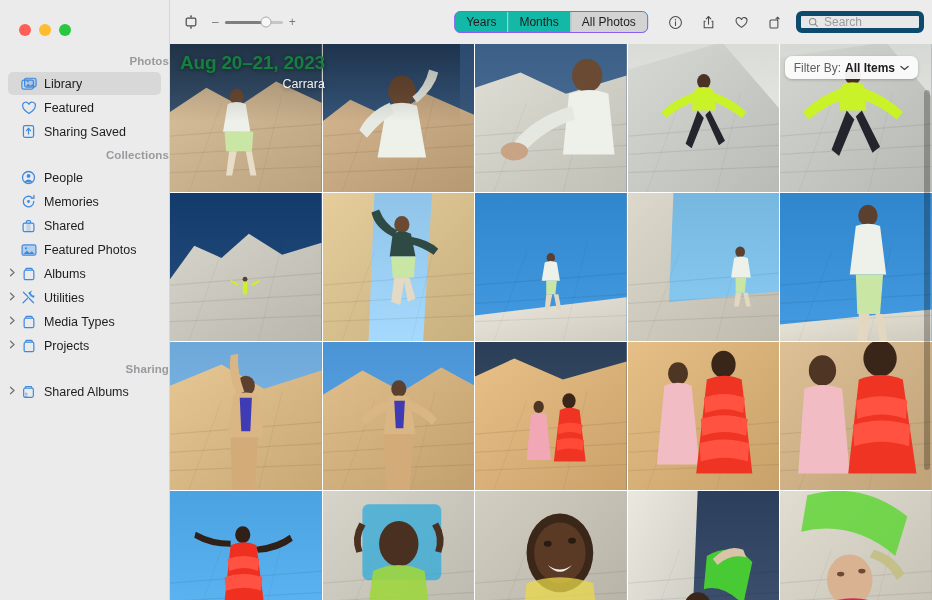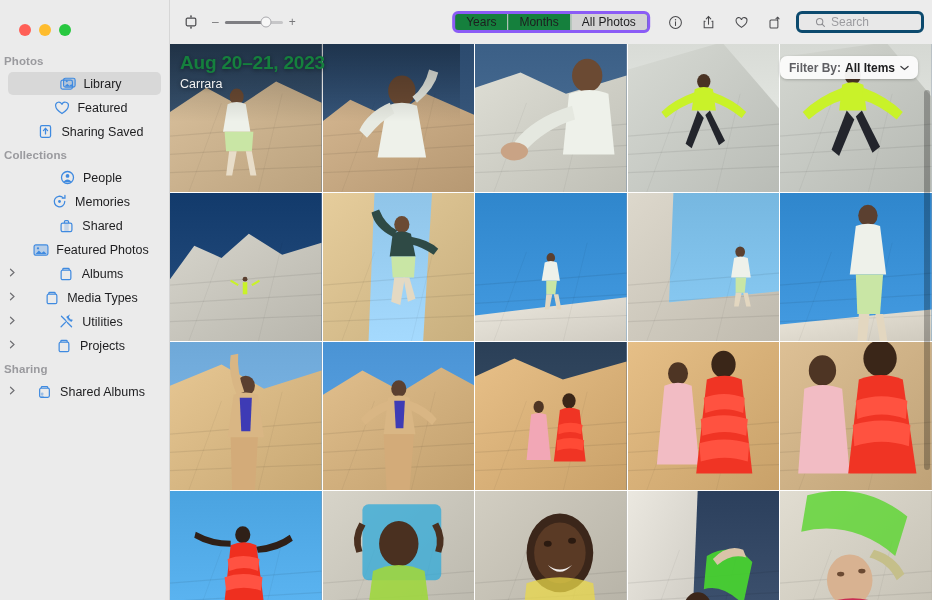--- a/index.html
+++ b/index.html
@@ -36,34 +36,34 @@
   .tl { width: 12px; height: 12px; border-radius: 50%; display: block; }
   .tl-red { background: #ff5f57; }
   .tl-yellow { background: #febc2e; }
   .tl-green { background: #28c840; }
 
   .side-scroll { padding: 6px 0 0 0; }
   .side-header {
     font-size: 11.5px;
     font-weight: bold;
     color: #9a9a9e;
-    padding: 5px 0 4px 4px;
+    padding: 5px 0 4px 23px;
     letter-spacing: 0.1px;
+    text-align: right;
   }
   .side-item {
     display: flex;
     align-items: center;
     height: 23px;
     margin: 1px 8px;
     padding-left: 12px;
     border-radius: 5px;
     font-size: 12.5px;
     color: #1d1d1f;
     position: relative;
-    justify-content: center;
   }
   .side-item.selected { background: #d8d8d8; }
   .side-item .disc {
     position: absolute;
     left: 1px;
     width: 10px;
     color: #6f6f73;
     font-size: 9px;
     line-height: 1;
   }
@@ -118,22 +118,22 @@
     background: #f7f7f7; border: 1px solid #a9a9ad;
   }
   .tb-center {
     position: absolute;
     left: 50%;
     transform: translateX(-50%);
     display: flex; align-items: center; gap: 2px;
   }
   .segmented {
     display: flex;
-    background: #15803d;
-    border: 3px solid #8b5cf6;
+    background: #14b8a6;
+    border: 1px solid #8b5cf6;
     border-radius: 6px;
     height: 22px;
     overflow: hidden;
   }
   .seg {
     padding: 0 11px;
     display: flex; align-items: center;
     font-size: 12px;
     color: #1d1d1f;
     border-right: 1px solid #cfcfcf;
@@ -141,25 +141,25 @@
     white-space: nowrap;
   }
   .seg:last-child { border-right: none; }
   .seg.active { background: #d3d3d3; }
   .tb-right {
     margin-left: auto;
     display: flex; align-items: center; gap: 11px;
   }
   .search-box {
     width: 128px; height: 22px;
-    border: 3px solid #0c4a6e;
+    border: 5px solid #0c4a6e;
     background: #e8e8e8;
     border-radius: 6px;
     display: flex; align-items: center;
-    padding: 0 16px; gap: 5px;
+    padding: 0 7px; gap: 5px;
   }
   .search-ph { font-size: 12px; color: #9b9b9f; }
 
   
   .grid-area {
     flex: 1 1 auto;
     position: relative;
     overflow: hidden;
     background: #fff;
   }
@@ -183,42 +183,42 @@
     top: 9px; left: 10px;
     z-index: 4;
     text-shadow: 0 1px 4px rgba(0,0,0,0.45);
     pointer-events: none;
   }
   .date-title {
     font-size: 19px; font-weight: bold; color: #15803d;
     letter-spacing: -0.2px; line-height: 1.1;
   }
   .date-sub {
-    font-size: 12.5px; color: #f2f2f2; margin-top: 3px;
+    font-size: 12.5px; color: #f2f2f2; margin-top: 3px; text-align: right;
   }
   .date-scrim {
     position: absolute; top: 0; left: 0;
     width: 290px; height: 78px;
     background: linear-gradient(to bottom, rgba(0,0,0,0.30), rgba(0,0,0,0));
     z-index: 3; pointer-events: none;
   }
 
   .filter-pill {
     position: absolute;
     top: 12px; right: 14px;
     z-index: 6;
     background: rgba(252,252,252,0.94);
     border-radius: 7px;
     height: 23px;
     display: flex; align-items: center;
     padding: 0 9px; gap: 4px;
     box-shadow: 0 1px 3px rgba(0,0,0,0.22);
     font-size: 12px;
   }
-  .filter-label { color: #5f5f63; font-weight: bold; }
+  .filter-label { color: #5f5f63; }
   .filter-value { color: #1d1d1f; font-weight: bold; }
   .chev { color: #4a4a4d; font-size: 9px; margin-left: 1px; }
 
   .scrollbar {
     position: absolute;
     right: 2px; top: 46px;
     width: 6px; height: 380px;
     border-radius: 3px;
     background: rgba(0,0,0,0.26);
     z-index: 7;
@@ -319,41 +319,41 @@
               <path d="M4.1 3.2V2.4c0-.5.4-.9.9-.9h5c.5 0 .9.4.9.9v.8"></path>
             </svg>
           </span>
           <span class="side-label">Albums</span>
         </div>
         <div class="side-item">
           <span class="disc"><svg width="7" height="9" viewBox="0 0 7 9" fill="none" stroke="#6f6f73" stroke-width="1.2" stroke-linecap="round">
               <path d="M1.5 1.2L5 4.5 1.5 7.8"></path>
             </svg></span>
           <span class="side-icon">
-            <svg width="14" height="14" viewBox="0 0 15 15" fill="none" stroke="#3f8ae0" stroke-width="1.3">
-              <rect x="2.3" y="3.4" width="10.4" height="10.2" rx="1.6"></rect>
-              <path d="M4.1 3.2V2.4c0-.5.4-.9.9-.9h5c.5 0 .9.4.9.9v.8"></path>
-            </svg>
-          </span>
-          <span class="side-label">Media Types</span>
-        </div>
-        <div class="side-item">
-          <span class="disc"><svg width="7" height="9" viewBox="0 0 7 9" fill="none" stroke="#6f6f73" stroke-width="1.2" stroke-linecap="round">
-              <path d="M1.5 1.2L5 4.5 1.5 7.8"></path>
-            </svg></span>
-          <span class="side-icon">
             <svg width="15" height="15" viewBox="0 0 16 16" fill="none" stroke="#3f8ae0" stroke-width="1.3" stroke-linecap="round">
               <path d="M2.2 13.6l6-6"></path>
               <path d="M9.3 3.1a2.9 2.9 0 003.9 3.8l-3.9-3.8z" fill="#3f8ae0" opacity=".3"></path>
               <path d="M10.2 2.2a3 3 0 004 4.1L13 7.5 8.6 3.2 10.2 2.2z"></path>
               <path d="M2.6 2.4l4.3 4.3"></path>
               <path d="M13.4 13.6L8.9 9.1"></path>
             </svg>
           </span>
           <span class="side-label">Utilities</span>
+        </div>
+        <div class="side-item">
+          <span class="disc"><svg width="7" height="9" viewBox="0 0 7 9" fill="none" stroke="#6f6f73" stroke-width="1.2" stroke-linecap="round">
+              <path d="M1.5 1.2L5 4.5 1.5 7.8"></path>
+            </svg></span>
+          <span class="side-icon">
+            <svg width="14" height="14" viewBox="0 0 15 15" fill="none" stroke="#3f8ae0" stroke-width="1.3">
+              <rect x="2.3" y="3.4" width="10.4" height="10.2" rx="1.6"></rect>
+              <path d="M4.1 3.2V2.4c0-.5.4-.9.9-.9h5c.5 0 .9.4.9.9v.8"></path>
+            </svg>
+          </span>
+          <span class="side-label">Media Types</span>
         </div>
         <div class="side-item">
           <span class="disc"><svg width="7" height="9" viewBox="0 0 7 9" fill="none" stroke="#6f6f73" stroke-width="1.2" stroke-linecap="round">
               <path d="M1.5 1.2L5 4.5 1.5 7.8"></path>
             </svg></span>
           <span class="side-icon">
             <svg width="14" height="14" viewBox="0 0 15 15" fill="none" stroke="#3f8ae0" stroke-width="1.3">
               <rect x="2.3" y="3.4" width="10.4" height="10.2" rx="1.6"></rect>
               <path d="M4.1 3.2V2.4c0-.5.4-.9.9-.9h5c.5 0 .9.4.9.9v.8"></path>
             </svg>

